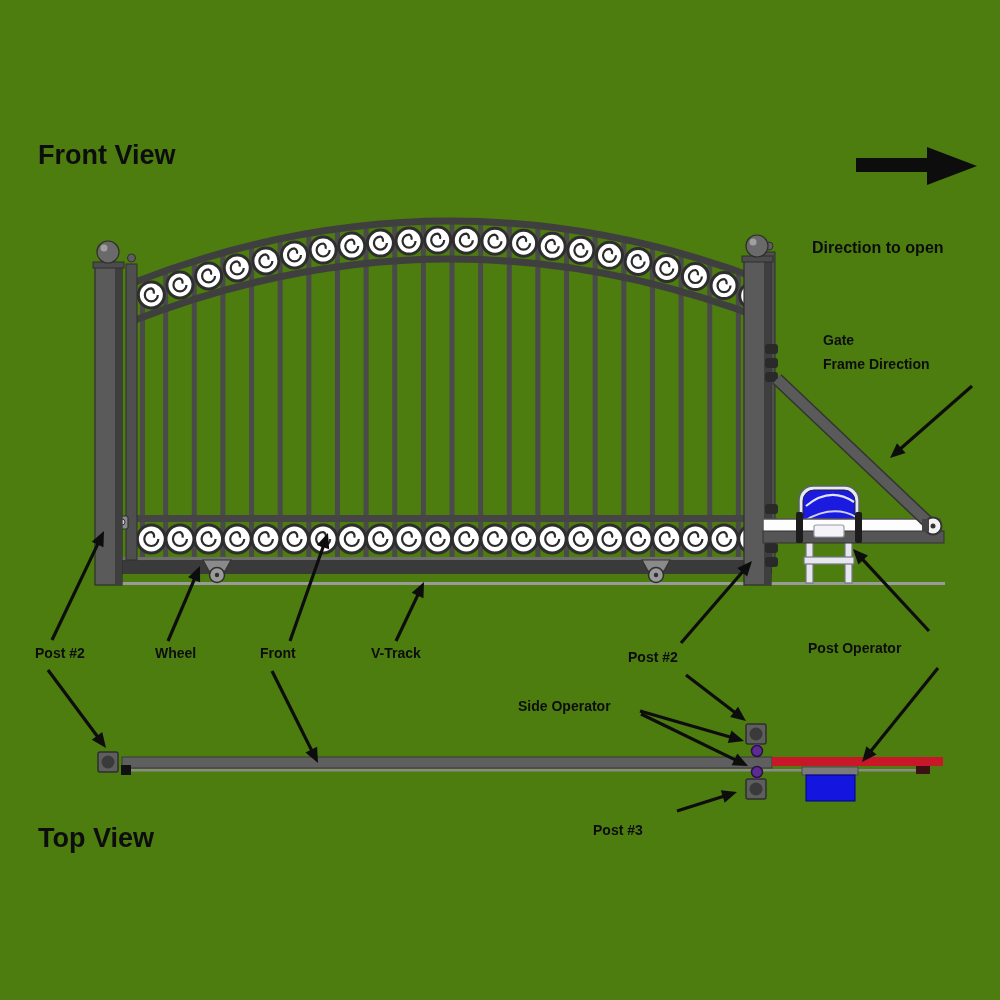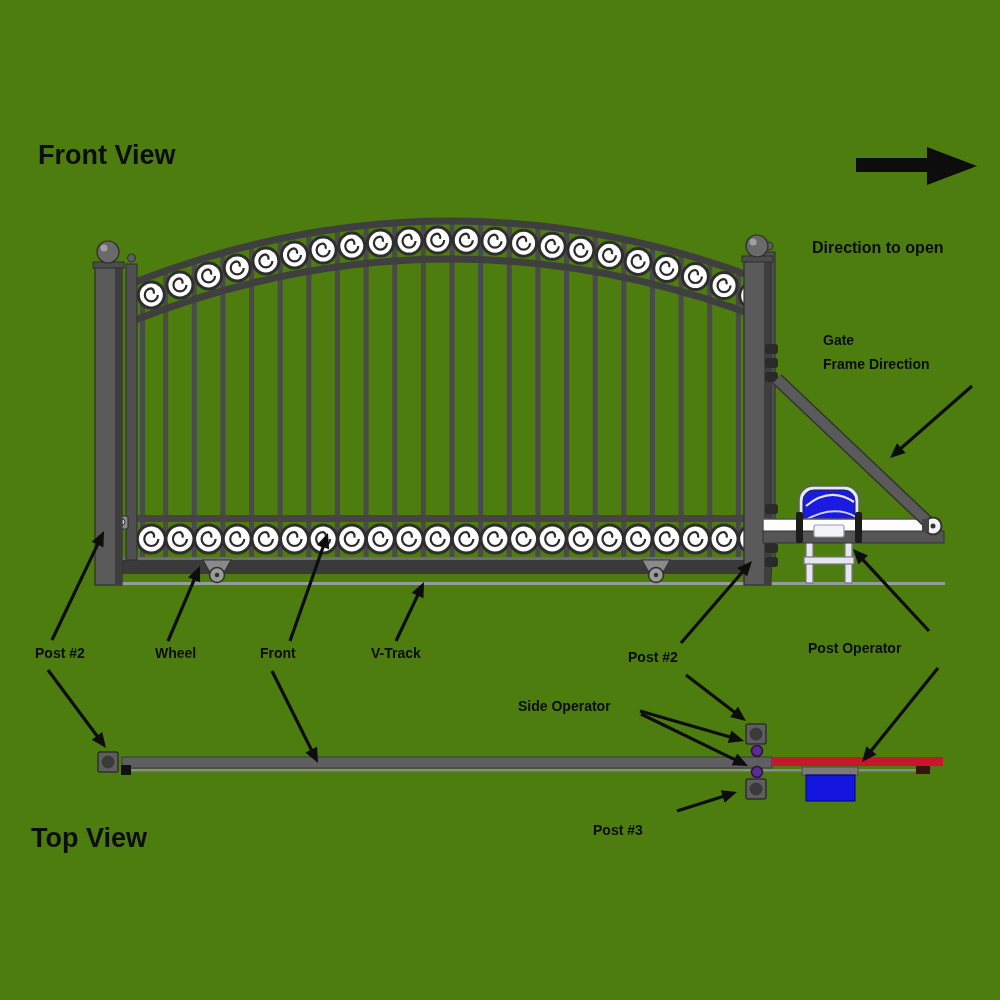--- a/index.html
+++ b/index.html
@@ -261,21 +261,21 @@
           <polygon points="862,762 866.3762370665111,746.2488556245047 876.4854274167501,754.4222435672513" fill="#0d0d0d"></polygon>
         </g>
         <g>
           <line x1="972" y1="386" x2="896.7629620254547" y2="452.06178944106415" stroke="#0d0d0d" stroke-width="3.2"></line>
           <polygon points="890,458 896.9828957498597,443.21862093894515 905.560311001656,452.98734386460194" fill="#0d0d0d"></polygon>
         </g>
       </g>
   </svg>
 
   <div class="lbl title" style="left:38px;top:140px">Front View</div>
-  <div class="lbl title" style="left:31px;top:823px">Top View</div>
+  <div class="lbl title" style="left:38px;top:823px">Top View</div>
   <div class="lbl dir" style="left:812px;top:195px">Direction to open</div>
 
   <div class="lbl" style="left:35px;top:645px">Post #2</div>
   <div class="lbl" style="left:155px;top:645px">Wheel</div>
   <div class="lbl" style="left:260px;top:645px">Front</div>
   <div class="lbl" style="left:371px;top:645px">V-Track</div>
   <div class="lbl" style="left:628px;top:649px">Post #2</div>
   <div class="lbl" style="left:808px;top:640px">Post Operator</div>
 
   <div class="lbl two-line" style="left:823px;top:328px">

